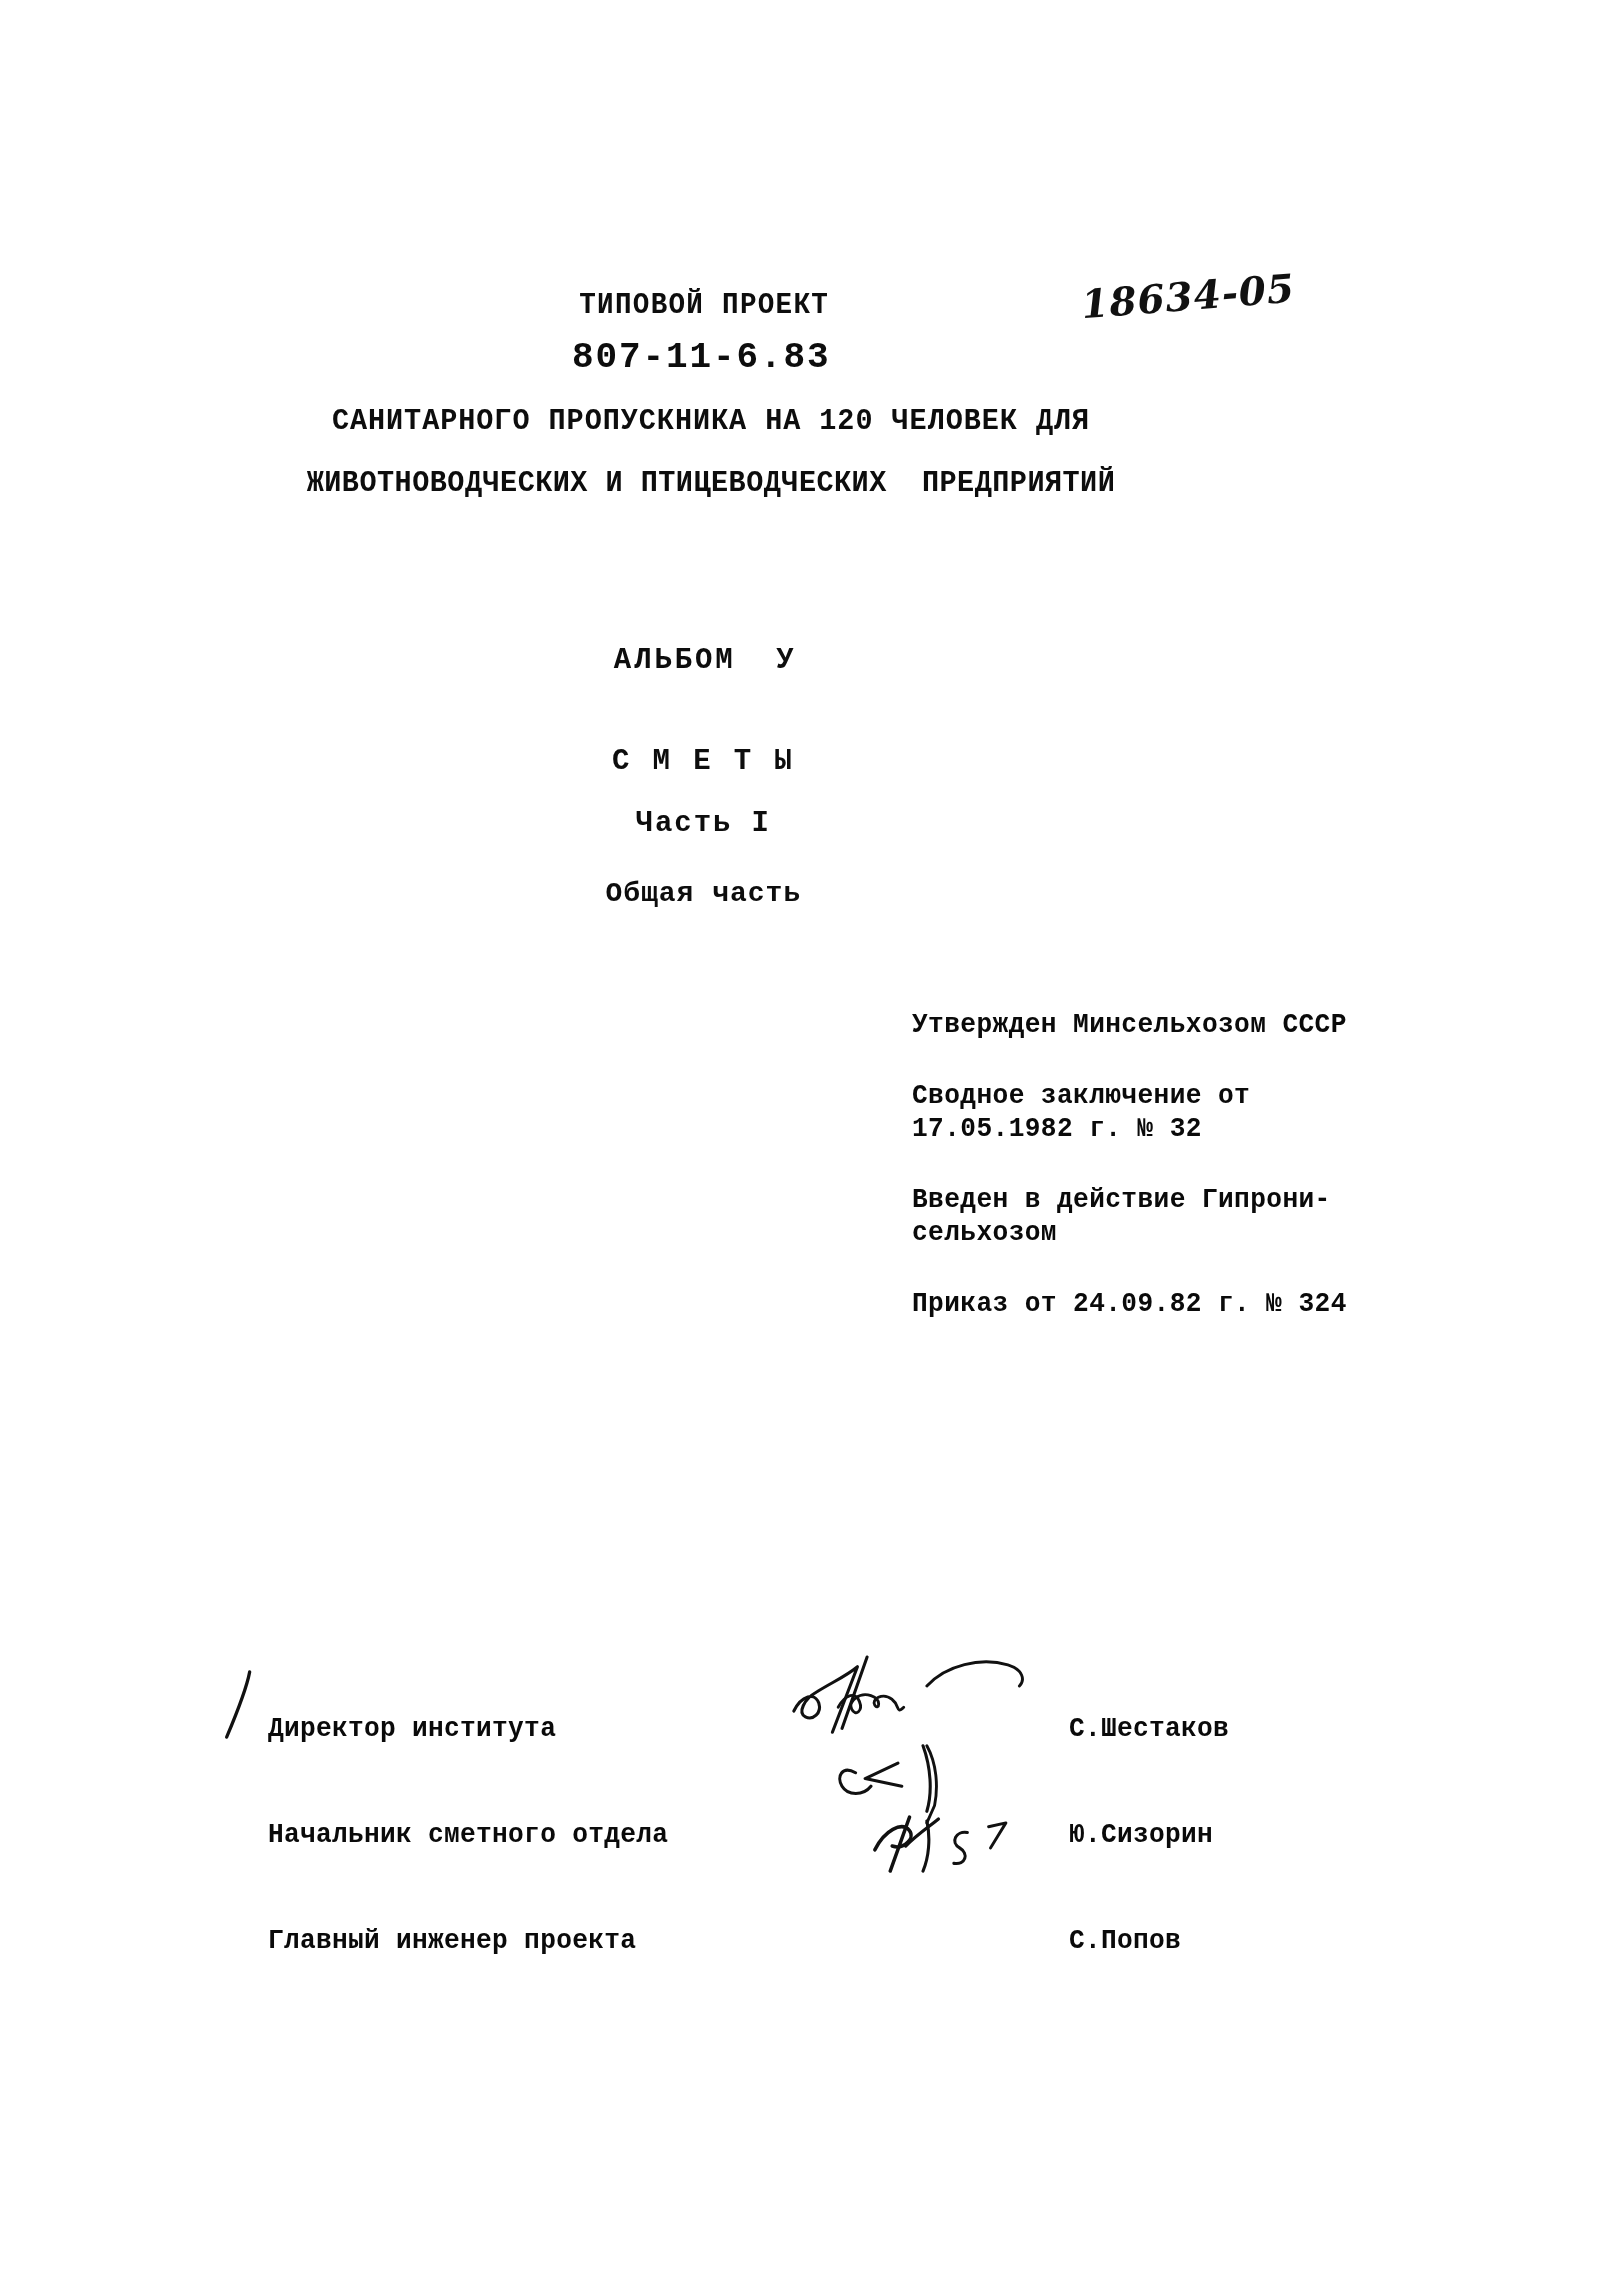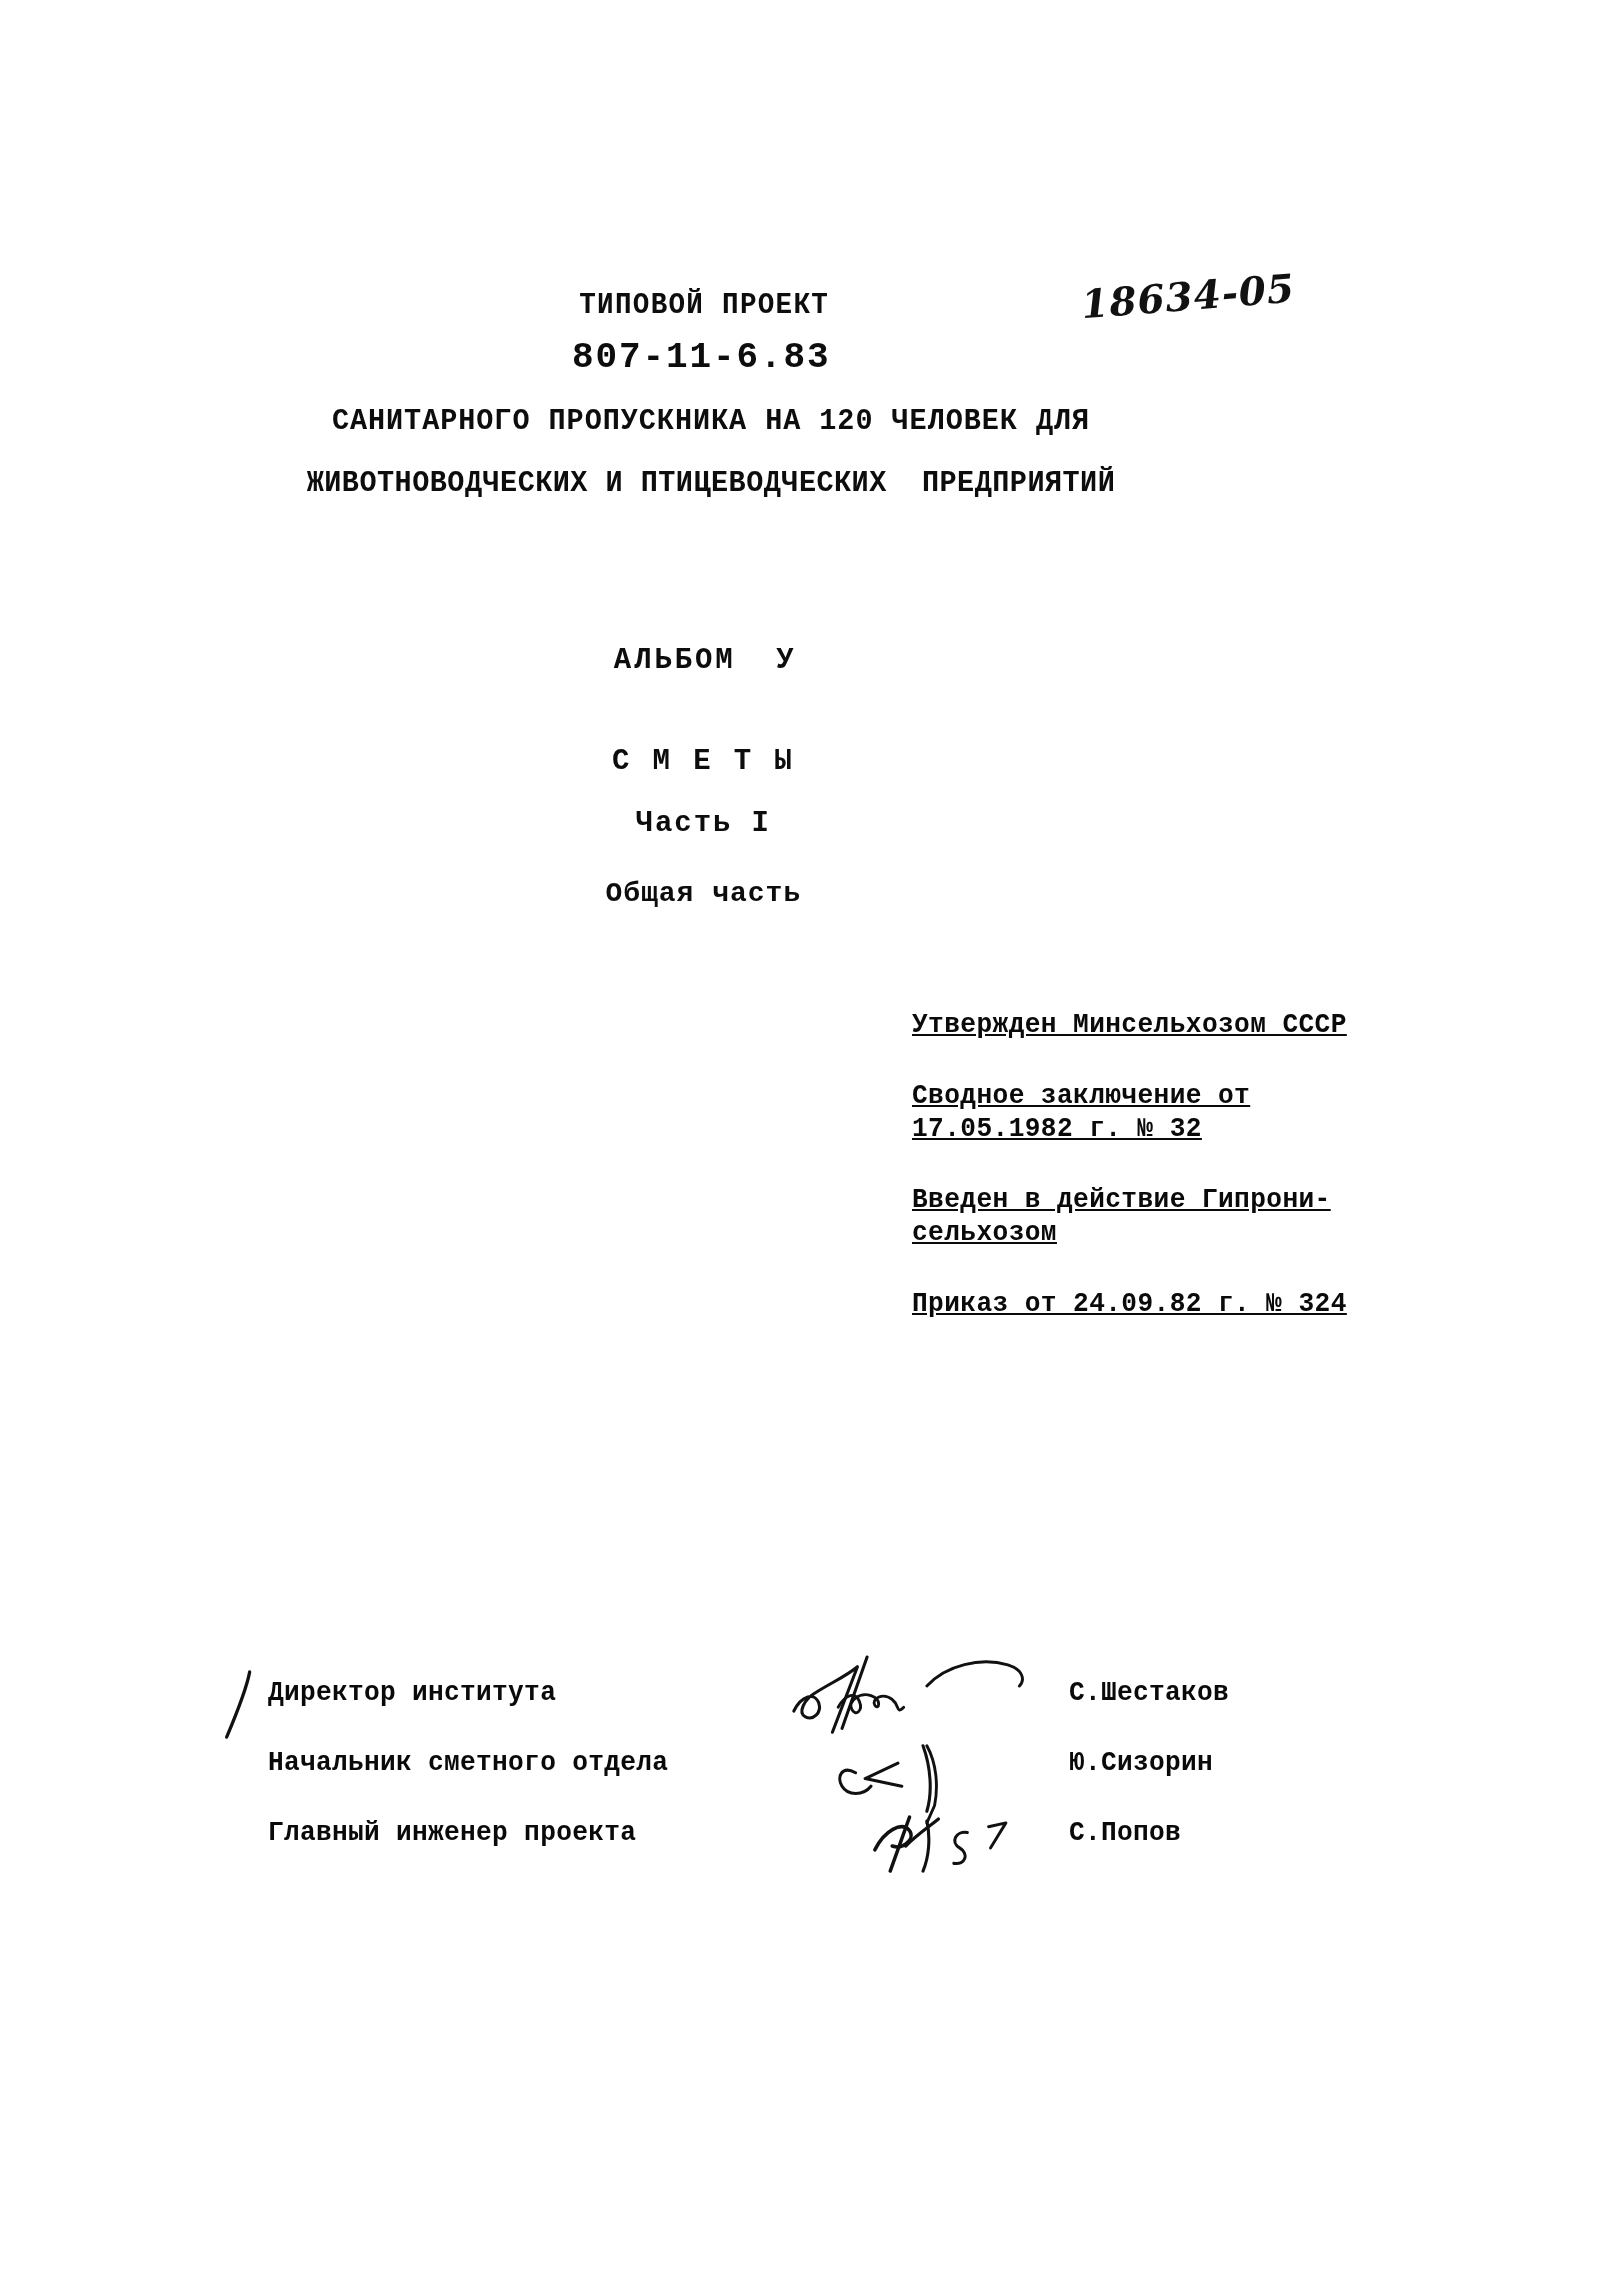--- a/index.html
+++ b/index.html
@@ -123,21 +123,20 @@
     position: absolute;
     left: 280px;
     top: 1012px;
     width: 541px;
   }
   .col-right {
     position: absolute;
     left: 912px;
     top: 1012px;
     width: 599px;
-    text-decoration: underline;
   }
   .col-left .row,
   .col-right .row {
     font-size: 27px;
     font-weight: 700;
     letter-spacing: 0.4px;
     white-space: pre;
     line-height: 1.0;
     font-family: "Liberation Mono", "DejaVu Sans Mono", monospace;
     transform: scaleX(0.97);
@@ -150,20 +149,21 @@
   
   .sig-block {
     position: absolute;
     left: 268px;
     top: 1678px;
     width: 1081px;
   }
   .sig-row {
     position: relative;
     height: 70px;
+    margin-top: 36px;
   }
   .sig-role {
     position: absolute;
     left: 0;
     top: 0;
     font-size: 27px;
     font-weight: 700;
     letter-spacing: 0.3px;
     white-space: pre;
     font-family: "Liberation Mono", "DejaVu Sans Mono", monospace;

